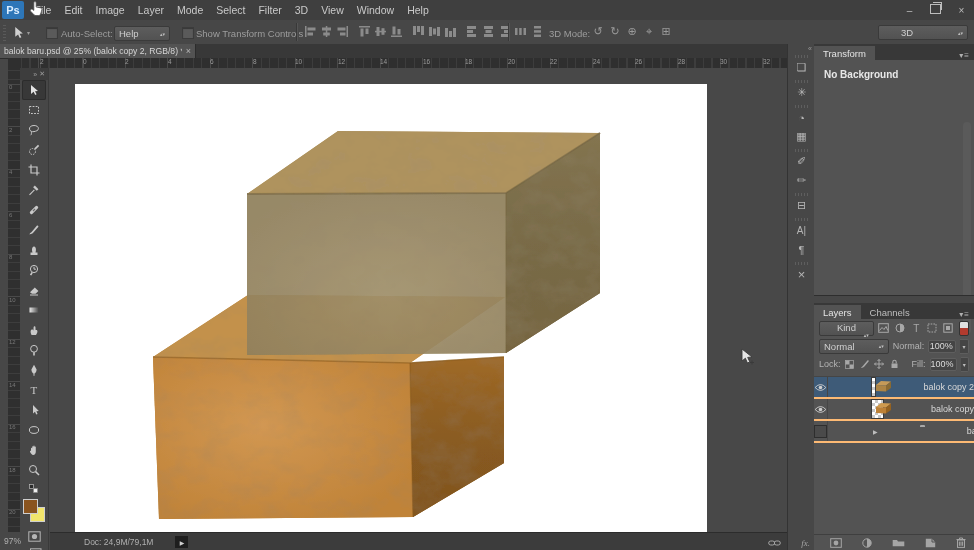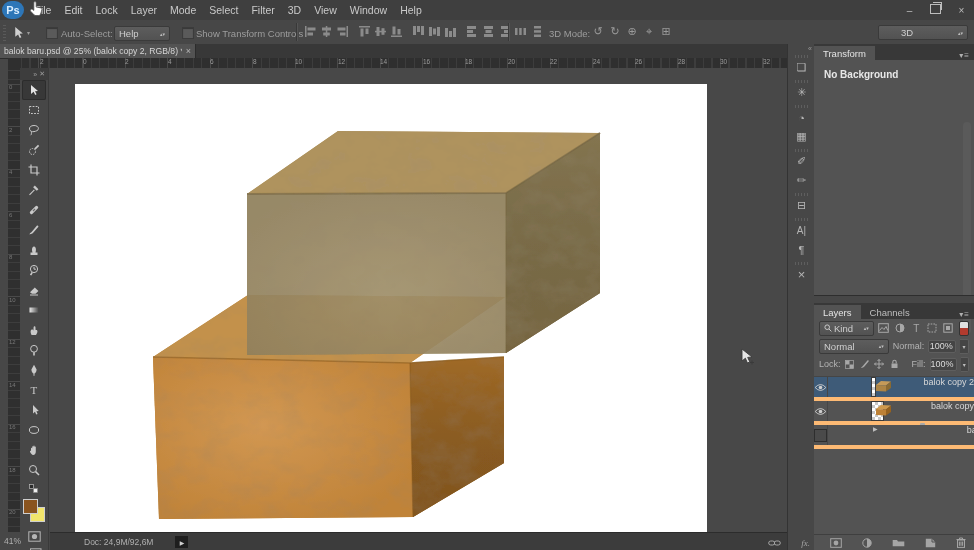--- a/index.html
+++ b/index.html
@@ -4,21 +4,21 @@
 <style>
   html,body{margin:0;padding:0;background:#2b2b2b;}
   #app{position:relative;width:974px;height:550px;background:#474747;
        font-family:"Liberation Sans","DejaVu Sans",sans-serif;color:#cfcfcf;
        overflow:hidden;user-select:none;font-size:10px;}
   .ab{position:absolute;}
   
   #menubar{left:0;top:0;width:974px;height:20px;background:#3f3f3f;border-bottom:1px solid #2a2a2a;
            display:flex;align-items:center;}
   #pslogo{width:22px;height:18px;margin-left:2px;background:#2d76b8;color:#dbeeff;
-          font-weight:bold;font-size:11px;display:flex;align-items:center;justify-content:center;border-radius:9px;}
+          font-weight:bold;font-size:11px;display:flex;align-items:center;justify-content:center;border-radius:2px;}
   .menu-item{color:#c9c9c9;font-size:10.5px;padding:0 6.5px;line-height:20px;}
   #winctl{right:4px;top:0;height:20px;display:flex;align-items:center;gap:9px;color:#bdbdbd;}
   #winctl span{width:17px;text-align:center;font-size:10px;cursor:default;}
   .restore-glyph{display:inline-block;width:9px;height:8px;border:1px solid #bdbdbd;position:relative;}
   .restore-glyph:before{content:"";position:absolute;left:2px;top:-3px;width:8px;height:7px;border:1px solid #bdbdbd;border-bottom:none;border-left:none;}
   
   #optionsbar{left:0;top:20px;width:974px;height:24px;background:#474747;border-bottom:1px solid #303030;}
   .grip-v{left:3px;top:25px;width:3px;height:16px;background:repeating-linear-gradient(#5a5a5a 0 1px,transparent 1px 3px);}
   .opt-label{color:#9d9d9d;font-size:9.5px;}
   .checkbox{width:10px;height:10px;background:#5a5a5a;border:1px solid #3b3b3b;box-shadow:inset 0 1px 1px rgba(0,0,0,.4);}
@@ -85,21 +85,21 @@
   #splitter{position:absolute;left:0;top:251px;width:160px;height:8px;background:#474747;border-top:1px solid #2e2e2e;border-bottom:1px solid #2e2e2e;}
   #layersec{position:absolute;left:0;top:259px;width:160px;height:247px;}
   .lrow{display:flex;align-items:center;padding:0 5px;height:18px;}
   .lab{font-size:9px;color:#b3b3b3;}
   .valbox{width:30px;height:13px;background:#454545;border:1px solid #5e5e5e;border-radius:2px;
           font-size:9px;color:#dcdcdc;display:flex;align-items:center;justify-content:flex-end;padding-right:2px;box-sizing:border-box;}
   .dnbtn{width:9px;height:13px;display:flex;align-items:center;justify-content:center;font-size:6px;color:#bdbdbd;background:#454545;border:1px solid #5e5e5e;border-left:none;border-radius:0 2px 2px 0;}
   .fbtn{width:13px;height:13px;display:flex;align-items:center;justify-content:center;}
   .toggle{width:9px;height:13px;border-radius:2px;background:linear-gradient(#e0e0e0 0 48%,#b23b2e 48% 100%);border:1px solid #333;}
   
-  .layerrow{position:relative;height:20px;display:flex;align-items:flex-start;border-bottom:4px solid #fdba74;gap:40px;}
+  .layerrow{position:relative;height:20px;display:flex;align-items:center;border-bottom:2px solid #fdba74;gap:40px;}
   .layerrow.sel{background:#3e5b78;}
   .eyebox{width:22px;height:20px;display:flex;align-items:center;justify-content:center;border-right:1px solid #464646;}
   .thumb{width:24px;height:18px;margin-left:3px;position:relative;
     background:repeating-conic-gradient(#c8c8c8 0 25%,#ffffff 0 50%);background-size:6px 6px;border:1px solid #3a3a3a;}
   .thumb.white{background:#fff;}
   .lname{font-size:9px;color:#d8d8d8;margin-left:7px;white-space:nowrap;}
   .emptychk{width:11px;height:11px;background:#4a4a4a;border:1px solid #2e2e2e;}
   .foldertri{font-size:6px;color:#bdbdbd;margin:0 2px 0 5px;}
   .folder{width:12px;height:8px;background:#a8a8a8;position:relative;border-radius:1px;}
   .folder:before{content:"";position:absolute;left:0;top:-2px;width:5px;height:2px;background:#a8a8a8;border-radius:1px 1px 0 0;}
@@ -115,21 +115,21 @@
 </head>
 <body>
 
 <div id="app">
 
   <div id="menubar" class="ab">
     <div id="pslogo">Ps</div>
     <div style="display:flex;margin-left:4px;">
       <span class="menu-item">File</span>
       <span class="menu-item">Edit</span>
-      <span class="menu-item">Lock</span>
+      <span class="menu-item">Image</span>
       <span class="menu-item">Layer</span>
       <span class="menu-item">Mode</span>
       <span class="menu-item">Select</span>
       <span class="menu-item">Filter</span>
       <span class="menu-item">3D</span>
       <span class="menu-item">View</span>
       <span class="menu-item">Window</span>
       <span class="menu-item">Help</span>
     </div>
     <div id="winctl" class="ab">
@@ -492,23 +492,23 @@
         </svg>
     </div>
     <div class="smalltool" style="margin-top:4px">
       <svg width="15" height="12" viewBox="0 0 15 12">
           <rect x="3.5" y="0.8" width="10.5" height="7.5" fill="none" stroke="#b5b5b5"></rect>
           <rect x="0.8" y="3.5" width="10.5" height="7.5" fill="#474747" stroke="#b5b5b5"></rect>
         </svg>
     </div>
   </div>
 
-  <div id="zoomlvl" class="ab">41%</div>
+  <div id="zoomlvl" class="ab">97%</div>
   <div id="statusbar" class="ab">
-    <span id="docinfo">Doc: 24,9M/92,6M</span>
+    <span id="docinfo">Doc: 24,9M/79,1M</span>
     <span id="statplay">▶</span>
   </div>
 
   <div id="dock" class="ab">
     <div id="dock-collapse">«</div>
     <div class="dock-grip"></div>
       <div class="dock-ico">❏</div>
     <div class="dock-grip"></div>
       <div class="dock-ico">✳</div>
     <div class="dock-grip"></div>
@@ -538,21 +538,21 @@
     <div id="splitter"></div>
 
     <div id="layersec">
       <div class="ptabbar">
         <div class="ptab on">Layers</div>
         <div class="ptab">Channels</div>
         <div class="pmenu">▾≡</div>
       </div>
 
       <div class="lrow" style="gap:4px;">
-        <div class="select" style="width:58px;">
+        <div class="select" style="width:58px;flex-direction:column;">
           <svg width="8" height="8" viewBox="0 0 8 8" style="margin-right:2px;">
               <circle cx="3.2" cy="3.2" r="2.3" fill="none" stroke="#c9c9c9"></circle>
               <path d="M5,5 L7.4,7.4" stroke="#c9c9c9"></path>
             </svg>
           <span>Kind</span>
             <span class="updn">▴▾</span>
         </div>
         <span class="fbtn">
             <svg width="11" height="10" viewBox="0 0 11 10">
               <rect x="0.7" y="0.7" width="9.6" height="8.6" fill="none" stroke="#a8a8a8"></rect>

